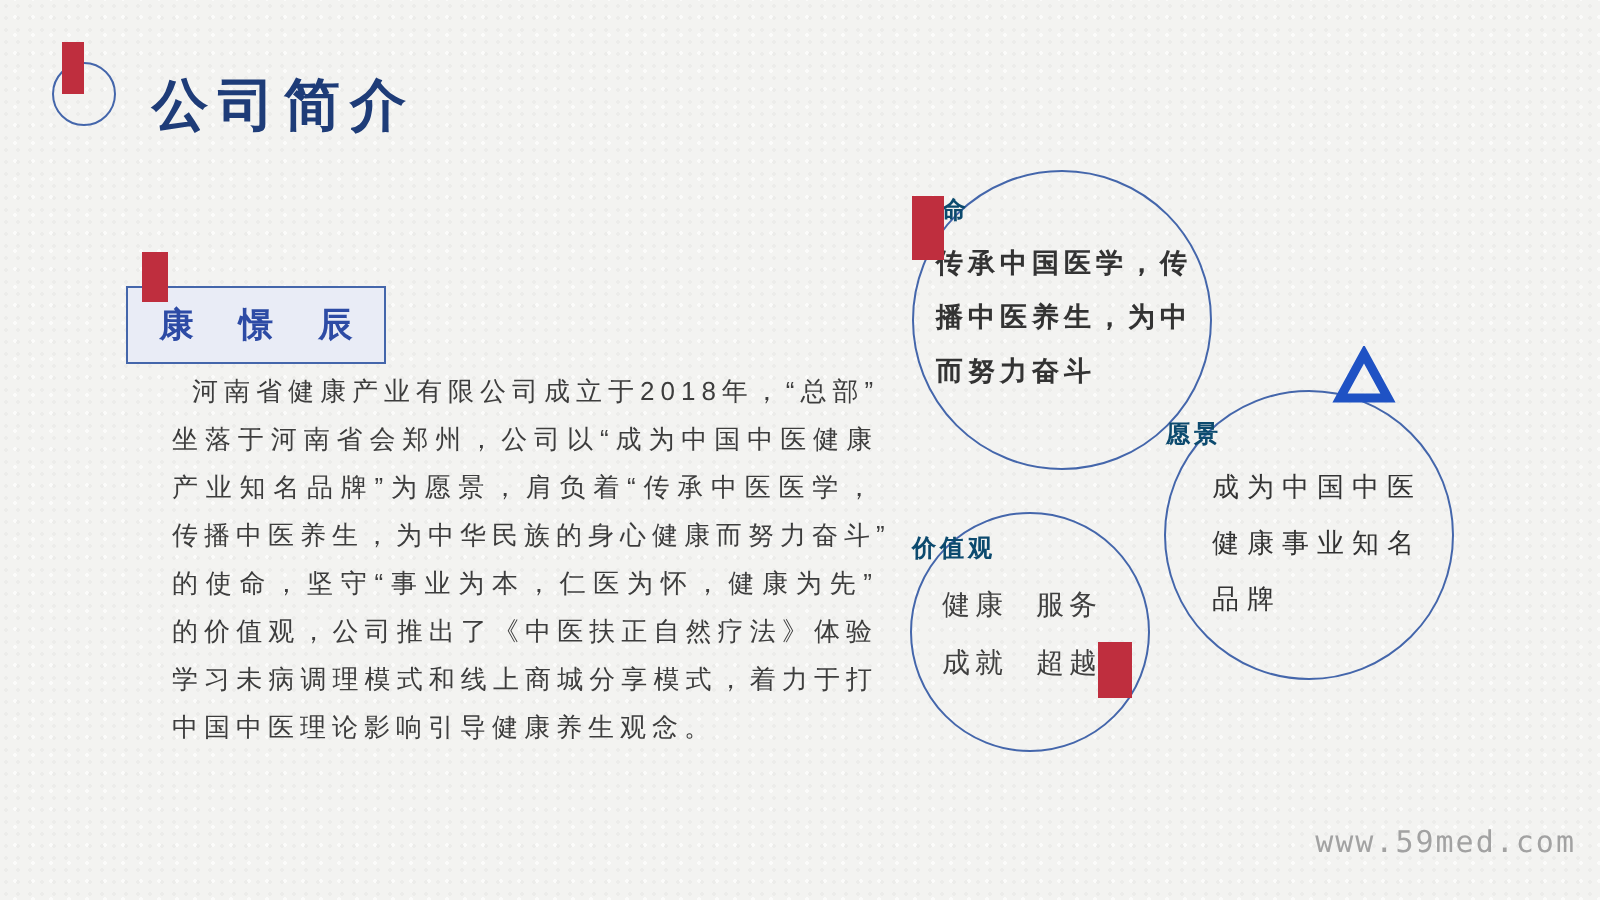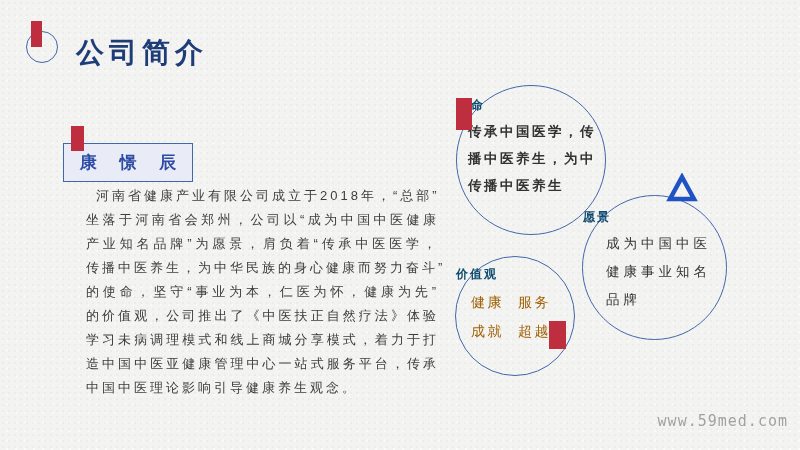--- a/index.html
+++ b/index.html
@@ -84,21 +84,21 @@
   .vision .c-lines { margin-top:4px; padding-left:23px; }
   .vision .c-line { font-size:13.5px; line-height:28px; letter-spacing:4px; }
   .triangle-icon { position:absolute; left:666px; top:173px; z-index:2; }
 
   .values { left:455px; top:256px; width:120px; height:120px; }
   .values .c-title { margin-top:9px; }
   .values .c-grid {
     margin-top:5px; padding-left:15px;
     display:grid; grid-template-columns:47px auto;
   }
-  .values .c-item { font-size:14px; line-height:29px; letter-spacing:2.5px; color:#a16207; }
+  .values .c-item { font-size:14px; line-height:29px; letter-spacing:2.5px; color:#404040; }
   .values-bar { left:549px; top:321px; width:17px; height:28px; }
 
   
   .watermark {
     right:12px; bottom:20px;
     font-family:"DejaVu Sans Mono", monospace;
     font-size:15px; letter-spacing:1px;
     color:var(--watermark-gray, #a2a2a2);
   }
 </style>
@@ -117,30 +117,29 @@
   </div>
 
   <div class="abs para">
     <div class="para-line first">河南省健康产业有限公司成立于2018年，“总部”</div>
     <div class="para-line">坐落于河南省会郑州，公司以“成为中国中医健康</div>
     <div class="para-line">产业知名品牌”为愿景，肩负着“传承中医医学，</div>
     <div class="para-line">传播中医养生，为中华民族的身心健康而努力奋斗”</div>
     <div class="para-line">的使命，坚守“事业为本，仁医为怀，健康为先”</div>
     <div class="para-line">的价值观，公司推出了《中医扶正自然疗法》体验</div>
     <div class="para-line">学习未病调理模式和线上商城分享模式，着力于打</div>
-    <div class="para-line">造中国中医亚健康管理中心一站式服务平台，传承</div>
     <div class="para-line last">中国中医理论影响引导健康养生观念。</div>
   </div>
 
   <div class="circle mission">
     <div class="c-title">使命</div>
     <div class="c-lines">
       <div class="c-line">传承中国医学，传</div>
       <div class="c-line">播中医养生，为中</div>
-      <div class="c-line">传播中医养生</div>
+      <div class="c-line">而努力奋斗</div>
     </div>
   </div>
   <div class="red-bar mission-bar"></div>
 
   <div class="circle vision">
     <div class="c-title">愿景</div>
     <div class="c-lines">
       <div class="c-line">成为中国中医</div>
       <div class="c-line">健康事业知名</div>
       <div class="c-line">品牌</div>

